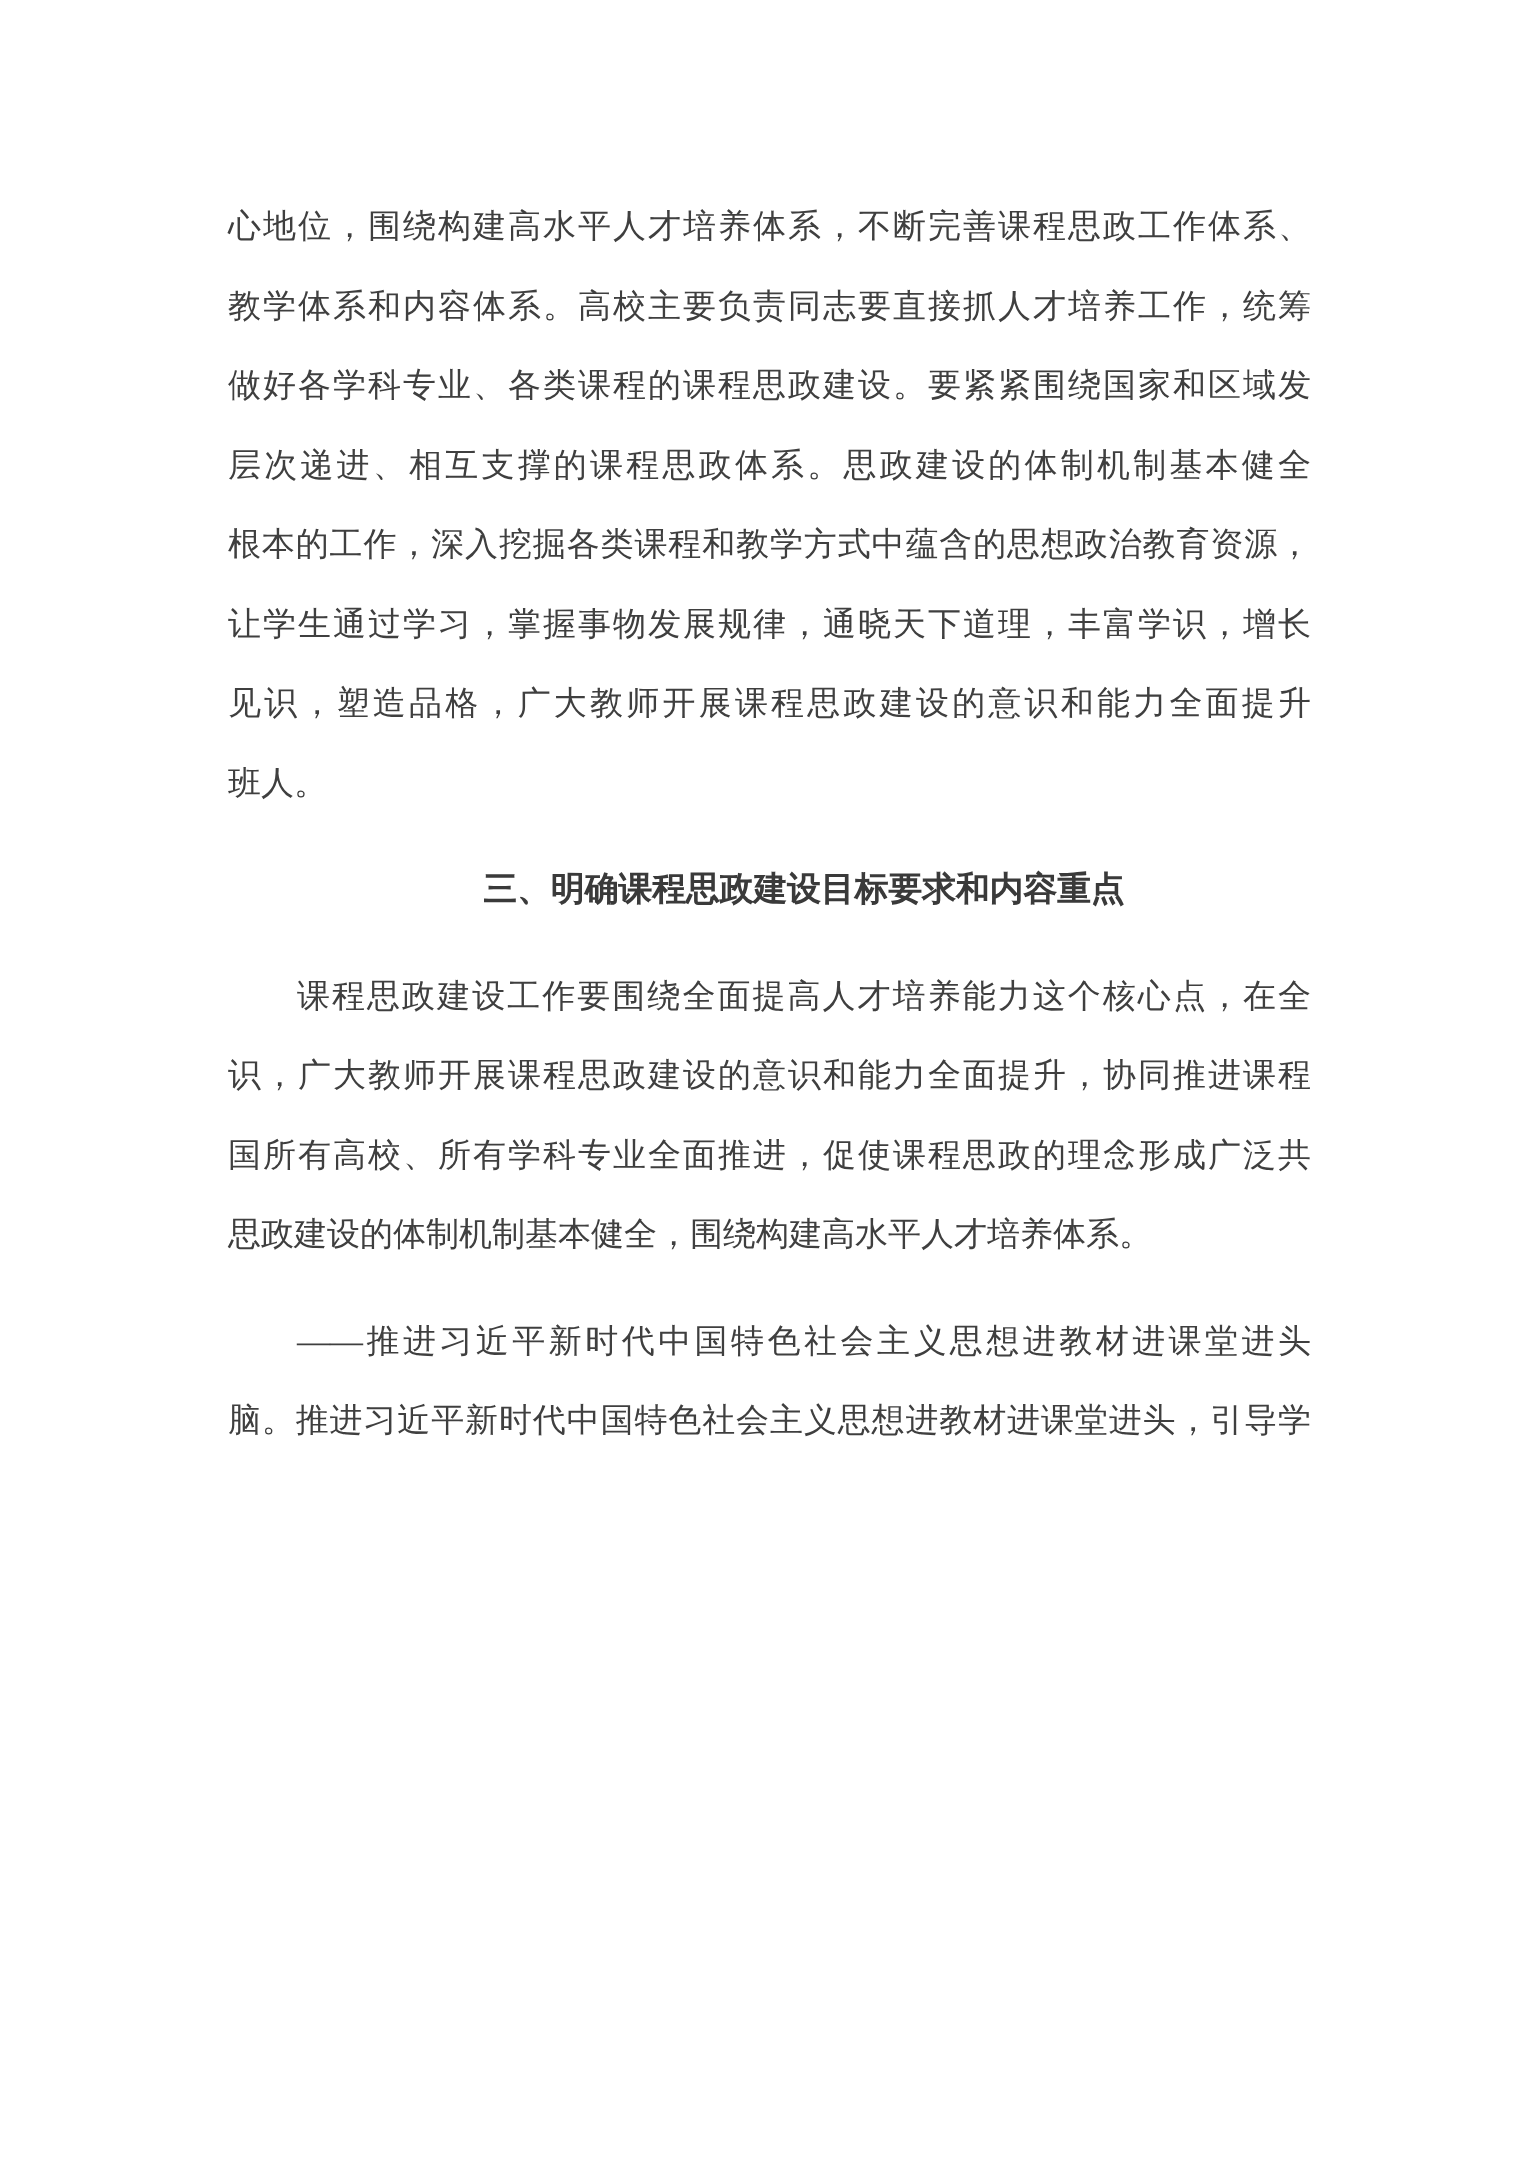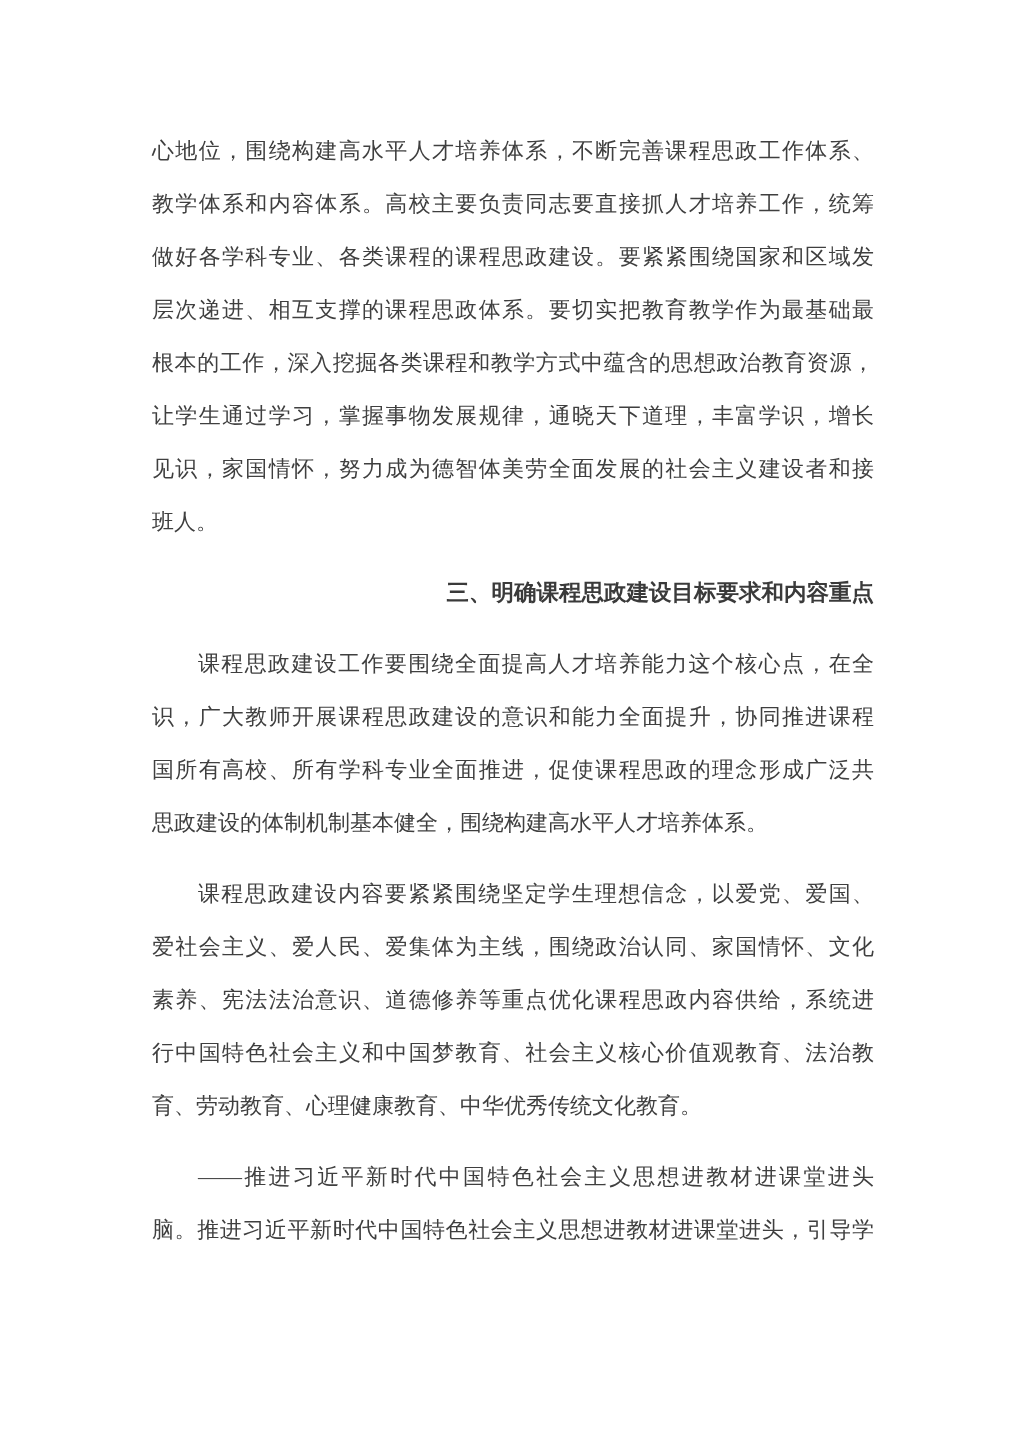--- a/index.html
+++ b/index.html
@@ -44,56 +44,49 @@
     padding-left: 46px;
   }
   .heading {
     height: 53px;
     line-height: 53px;
     margin: 0 0 18px 0;
     padding-left: 46px;
     font-size: 22.5px;
     font-weight: bold;
     color: #3a3a3a;
-    text-align: right;
+    text-align: center;
   }
 </style>
 </head>
 <body>
 
 <div class="page">
   <div class="doc">
 
     <div class="para">
       <div class="line">心地位，围绕构建高水平人才培养体系，不断完善课程思政工作体系、</div>
       <div class="line">教学体系和内容体系。高校主要负责同志要直接抓人才培养工作，统筹</div>
       <div class="line">做好各学科专业、各类课程的课程思政建设。要紧紧围绕国家和区域发</div>
-      <div class="line">层次递进、相互支撑的课程思政体系。要切实把教育教学作为最基础最</div>
+      <div class="line">层次递进、相互支撑的课程思政体系。思政建设的体制机制基本健全</div>
       <div class="line">根本的工作，深入挖掘各类课程和教学方式中蕴含的思想政治教育资源，</div>
       <div class="line">让学生通过学习，掌握事物发展规律，通晓天下道理，丰富学识，增长</div>
-      <div class="line">见识，家国情怀，努力成为德智体美劳全面发展的社会主义建设者和接</div>
+      <div class="line">见识，塑造品格，广大教师开展课程思政建设的意识和能力全面提升</div>
       <div class="line flush">班人。</div>
     </div>
 
     <h3 class="heading">三、明确课程思政建设目标要求和内容重点</h3>
 
     <div class="para">
       <div class="line indent">课程思政建设工作要围绕全面提高人才培养能力这个核心点，在全</div>
       <div class="line">识，广大教师开展课程思政建设的意识和能力全面提升，协同推进课程</div>
       <div class="line">国所有高校、所有学科专业全面推进，促使课程思政的理念形成广泛共</div>
       <div class="line flush">思政建设的体制机制基本健全，围绕构建高水平人才培养体系。</div>
     </div>
 
-    <div class="para">
-      <div class="line indent">课程思政建设内容要紧紧围绕坚定学生理想信念，以爱党、爱国、</div>
-      <div class="line">爱社会主义、爱人民、爱集体为主线，围绕政治认同、家国情怀、文化</div>
-      <div class="line">素养、宪法法治意识、道德修养等重点优化课程思政内容供给，系统进</div>
-      <div class="line">行中国特色社会主义和中国梦教育、社会主义核心价值观教育、法治教</div>
-      <div class="line flush">育、劳动教育、心理健康教育、中华优秀传统文化教育。</div>
-    </div>
 
     <div class="para">
       <div class="line indent">——推进习近平新时代中国特色社会主义思想进教材进课堂进头</div>
       <div class="line">脑。推进习近平新时代中国特色社会主义思想进教材进课堂进头，引导学</div>
     </div>
 
   </div>
 </div>
 
 </body></html>

